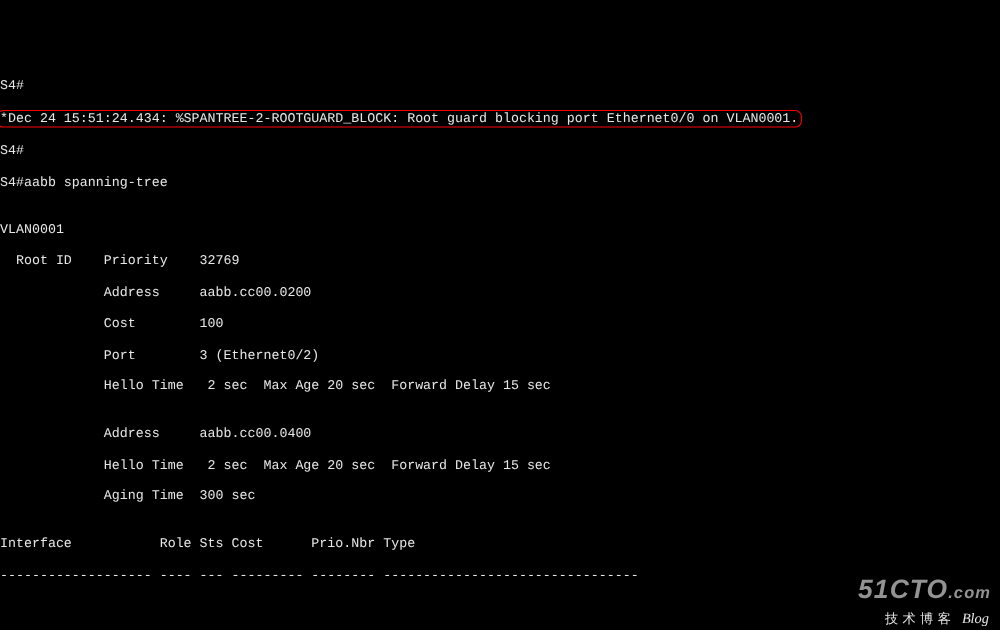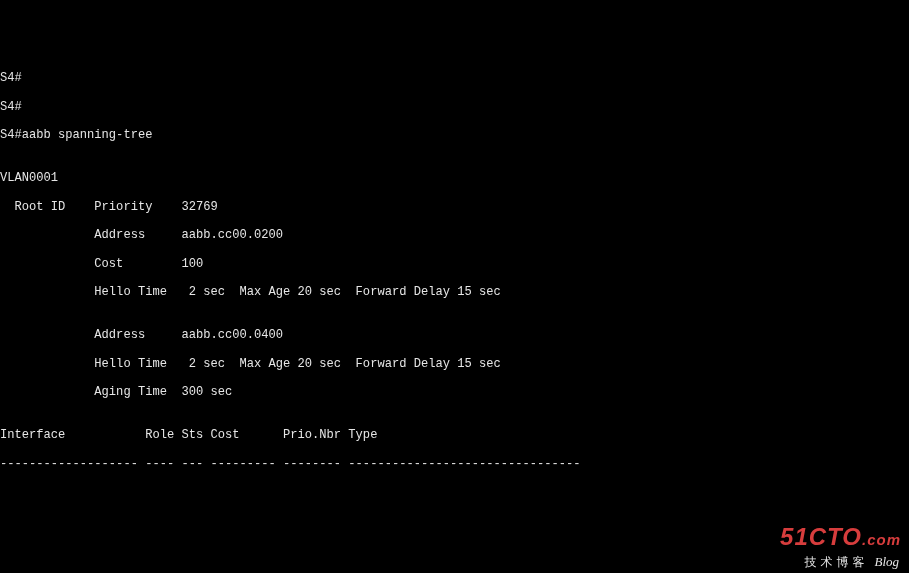--- a/index.html
+++ b/index.html
@@ -28,21 +28,21 @@
       padding: 0 2px;
       margin-left: -3px;
     }
     .dashrow {
       color: #e6e6e6;
     }
     .watermark {
       position: absolute;
       right: 8px;
       bottom: 22px;
-      color: #ef4444;
+      color: #a3a3a3;
       font-family: Arial, sans-serif;
       font-weight: 700;
       font-style: italic;
       font-size: 24px;
       letter-spacing: 1px;
       opacity: 0.90;
       text-shadow: 0 1px 2px rgba(0,0,0,.6);
     }
     .watermark .com { font-size: 15px; font-style: italic;}
     .subwm {
@@ -63,27 +63,29 @@
       font-size: 13px;
     }
   </style>
 </head>
 <body>
 
 
 
 <div class="terminal">
 <span class="line">S4#</span>
+<span class="line"><span class="hl-wrap">*Dec 24 15:51:24.434: %SPANTREE-2-ROOTGUARD_BLOCK: Root guard blocking port Ethernet0/0 on VLAN0001.</span></span>
 <span class="line">S4#</span>
 <span class="line">S4#aabb spanning-tree</span>
 <span class="line"></span>
 <span class="line">VLAN0001</span>
 <span class="line">  Root ID    Priority    32769</span>
 <span class="line">             Address     aabb.cc00.0200</span>
 <span class="line">             Cost        100</span>
+<span class="line">             Port        3 (Ethernet0/2)</span>
 <span class="line">             Hello Time   2 sec  Max Age 20 sec  Forward Delay 15 sec</span>
 <span class="line"></span>
 <span class="line">             Address     aabb.cc00.0400</span>
 <span class="line">             Hello Time   2 sec  Max Age 20 sec  Forward Delay 15 sec</span>
 <span class="line">             Aging Time  300 sec</span>
 <span class="line"></span>
 <span class="line">Interface           Role Sts Cost      Prio.Nbr Type</span>
 <span class="line dashrow">------------------- ---- --- --------- -------- --------------------------------</span>
 
 

